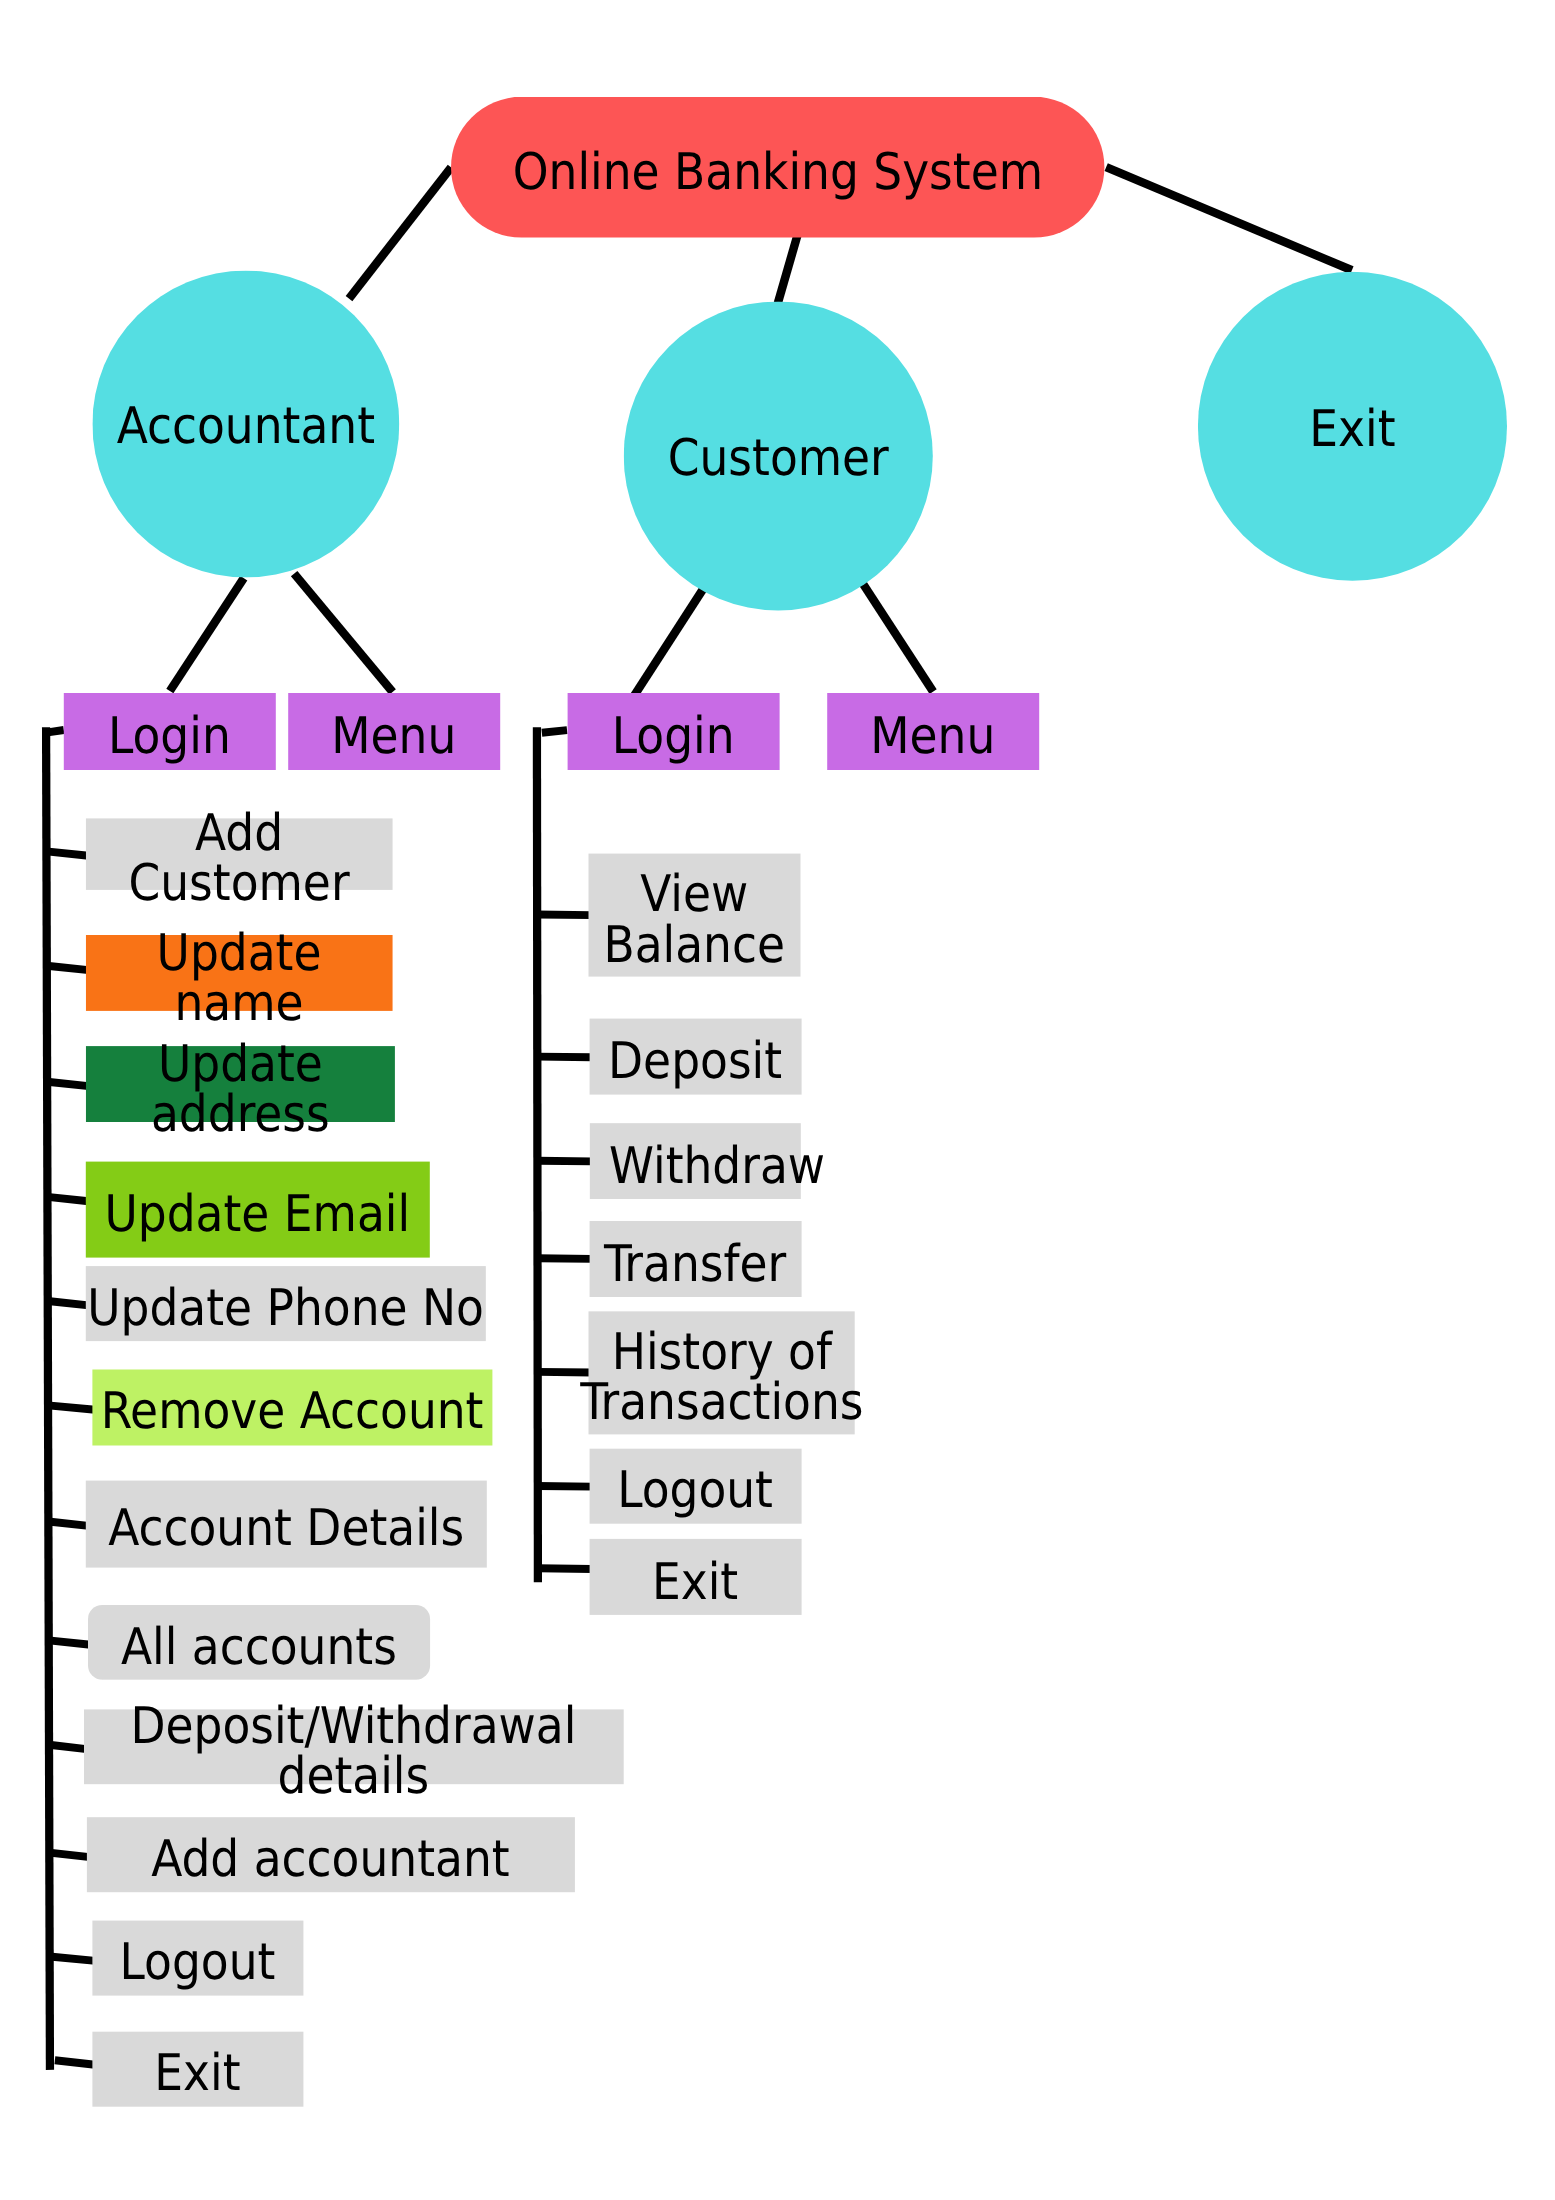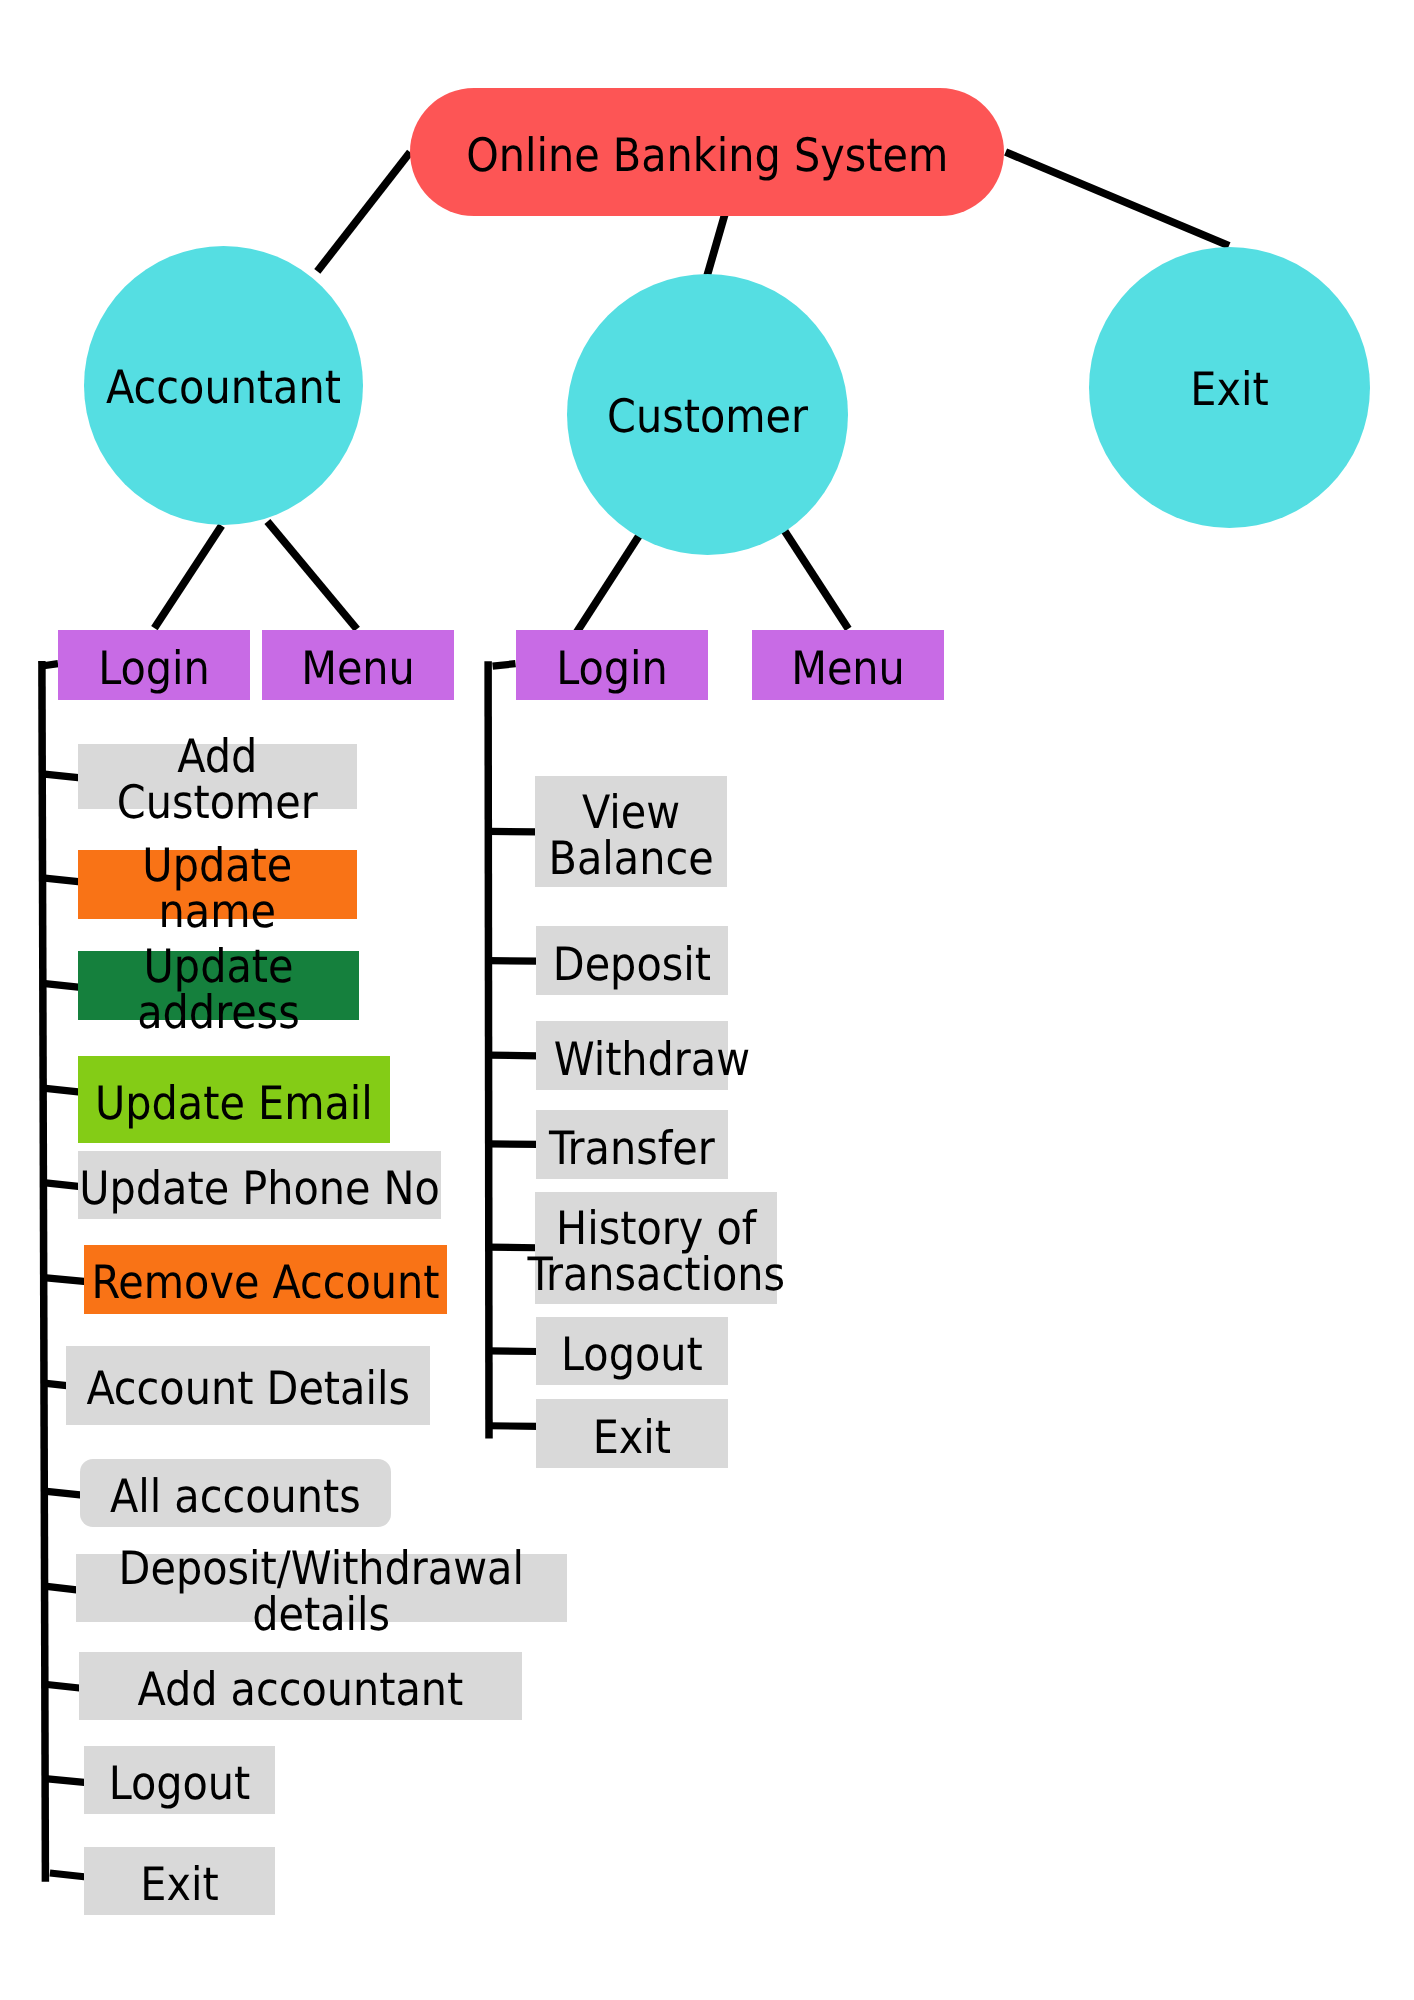--- a/index.html
+++ b/index.html
@@ -59,22 +59,22 @@
     <div class="node circle" style="left: 1089.1px; top: 246.9px; width: 281px; height: 281px; background: rgb(85, 222, 226);"><span>Exit</span></div>
     <div class="node section" style="left: 58px; top: 630px; width: 192px; height: 70px; background: rgb(200, 107, 229);"><span>Login</span></div>
     <div class="node section" style="left: 262px; top: 630px; width: 192px; height: 70px; background: rgb(200, 107, 229);"><span>Menu</span></div>
     <div class="node section" style="left: 515.5px; top: 630px; width: 192px; height: 70px; background: rgb(200, 107, 229);"><span>Login</span></div>
     <div class="node section" style="left: 751.5px; top: 630px; width: 192px; height: 70px; background: rgb(200, 107, 229);"><span>Menu</span></div>
     <div class="node leaf" style="left: 77.9px; top: 743.6px; width: 278.6px; height: 64.7px; background: rgb(217, 217, 217);"><span>Add Customer</span></div>
     <div class="node leaf" style="left: 77.9px; top: 850px; width: 278.6px; height: 69px; background: #f97316;"><span>Update name</span></div>
     <div class="node leaf" style="left: 77.9px; top: 950.7px; width: 281px; height: 69.4px; background: #15803d;"><span>Update address</span></div>
     <div class="node leaf" style="left: 77.9px; top: 1055.9px; width: 311.8px; height: 87px; background: #84cc16;"><span>Update Email</span></div>
     <div class="node leaf" style="left: 77.9px; top: 1150.6px; width: 363.1px; height: 68.2px; background: rgb(217, 217, 217);"><span>Update Phone No</span></div>
-    <div class="node leaf" style="left: 83.9px; top: 1245.3px; width: 363.1px; height: 68.7px; background: #f97316;"><span>Remove Account</span></div>
-    <div class="node leaf" style="left: 66px; top: 1345.8px; width: 364.4px; height: 78.7px; background: rgb(217, 217, 217);"><span>Account Details</span></div>
+    <div class="node leaf" style="left: 83.9px; top: 1245.3px; width: 363.1px; height: 68.7px; background: #bef264;"><span>Remove Account</span></div>
+    <div class="node leaf" style="left: 78px; top: 1345.8px; width: 364.4px; height: 78.7px; background: rgb(217, 217, 217);"><span>Account Details</span></div>
     <div class="node leaf" style="left: 79.7px; top: 1459.1px; width: 310.7px; height: 68.2px; background: rgb(217, 217, 217); border-radius: 13px;"><span>All accounts</span></div>
     <div class="node leaf" style="left: 76.1px; top: 1554.1px; width: 490.5px; height: 68px; background: rgb(217, 217, 217); align-items: center;"><span>Deposit/Withdrawal details</span></div>
     <div class="node leaf" style="left: 79.1px; top: 1652.3px; width: 442.7px; height: 67.9px; background: rgb(217, 217, 217);"><span>Add accountant</span></div>
     <div class="node leaf" style="left: 84.2px; top: 1746.4px; width: 191px; height: 68.4px; background: rgb(217, 217, 217);"><span>Logout</span></div>
     <div class="node leaf" style="left: 83.8px; top: 1846.8px; width: 191px; height: 68.4px; background: rgb(217, 217, 217);"><span>Exit</span></div>
     <div class="node leaf" style="left: 535.3px; top: 776.1px; width: 192.2px; height: 111px; background: rgb(217, 217, 217);"><span>View
 Balance</span></div>
     <div class="node leaf" style="left: 535.6px; top: 926.2px; width: 191.8px; height: 69.4px; background: rgb(217, 217, 217);"><span>Deposit</span></div>
     <div class="node leaf" style="left: 535.6px; top: 1020.9px; width: 191.8px; height: 69.2px; background: rgb(217, 217, 217); padding-left: 40px;"><span>Withdraw</span></div>
     <div class="node leaf" style="left: 535.6px; top: 1109.6px; width: 191.8px; height: 69px; background: rgb(217, 217, 217);"><span>Transfer</span></div>

